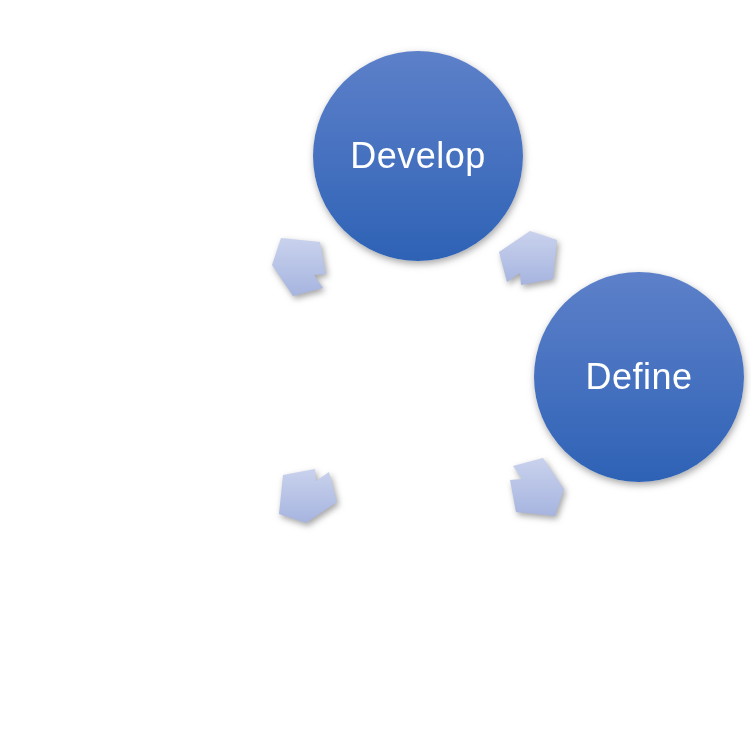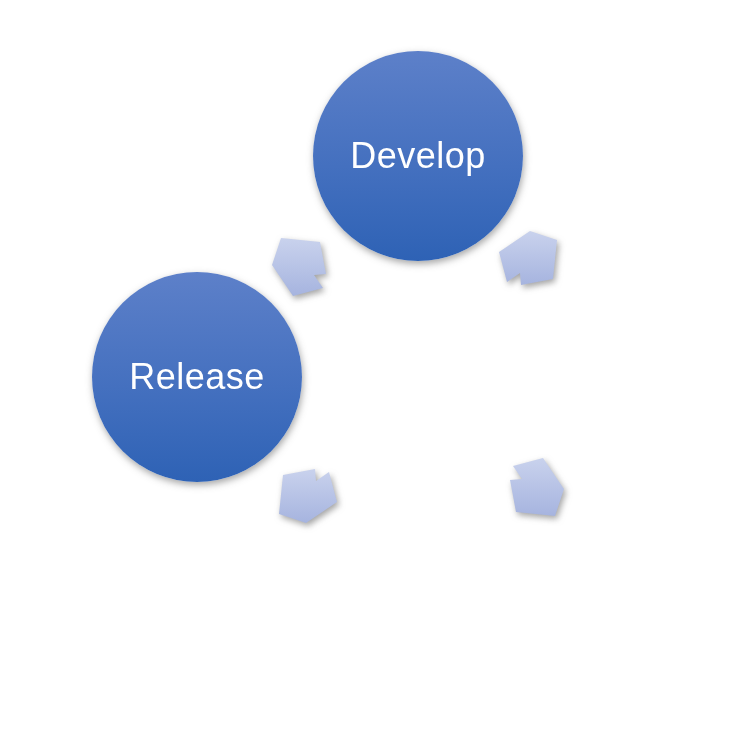--- a/index.html
+++ b/index.html
@@ -70,19 +70,19 @@
     <path class="arrow" d="M237,265 L246,238 L285,242 L291,274 L279,275 L288,288 L258,296 Z"></path>
     <path class="arrow" d="M495,231 L522,240 L518,279 L486,285 L485,273 L472,282 L464,252 Z"></path>
     <path class="arrow" d="M529,489 L520,516 L481,512 L475,480 L487,479 L478,466 L508,458 Z"></path>
     <path class="arrow" d="M271,523 L244,514 L248,475 L280,469 L281,481 L294,472 L302,502 Z"></path>
   </svg>
 
   <div class="node node-top">
     <span class="node-label">Develop</span>
   </div>
 
+  <div class="node node-right">
+    <span class="node-label">Define</span>
+  </div>
 
 
-  <div class="node node-left">
-    <span class="node-label">Release</span>
-  </div>
 
 </div>
 
 </body></html>

